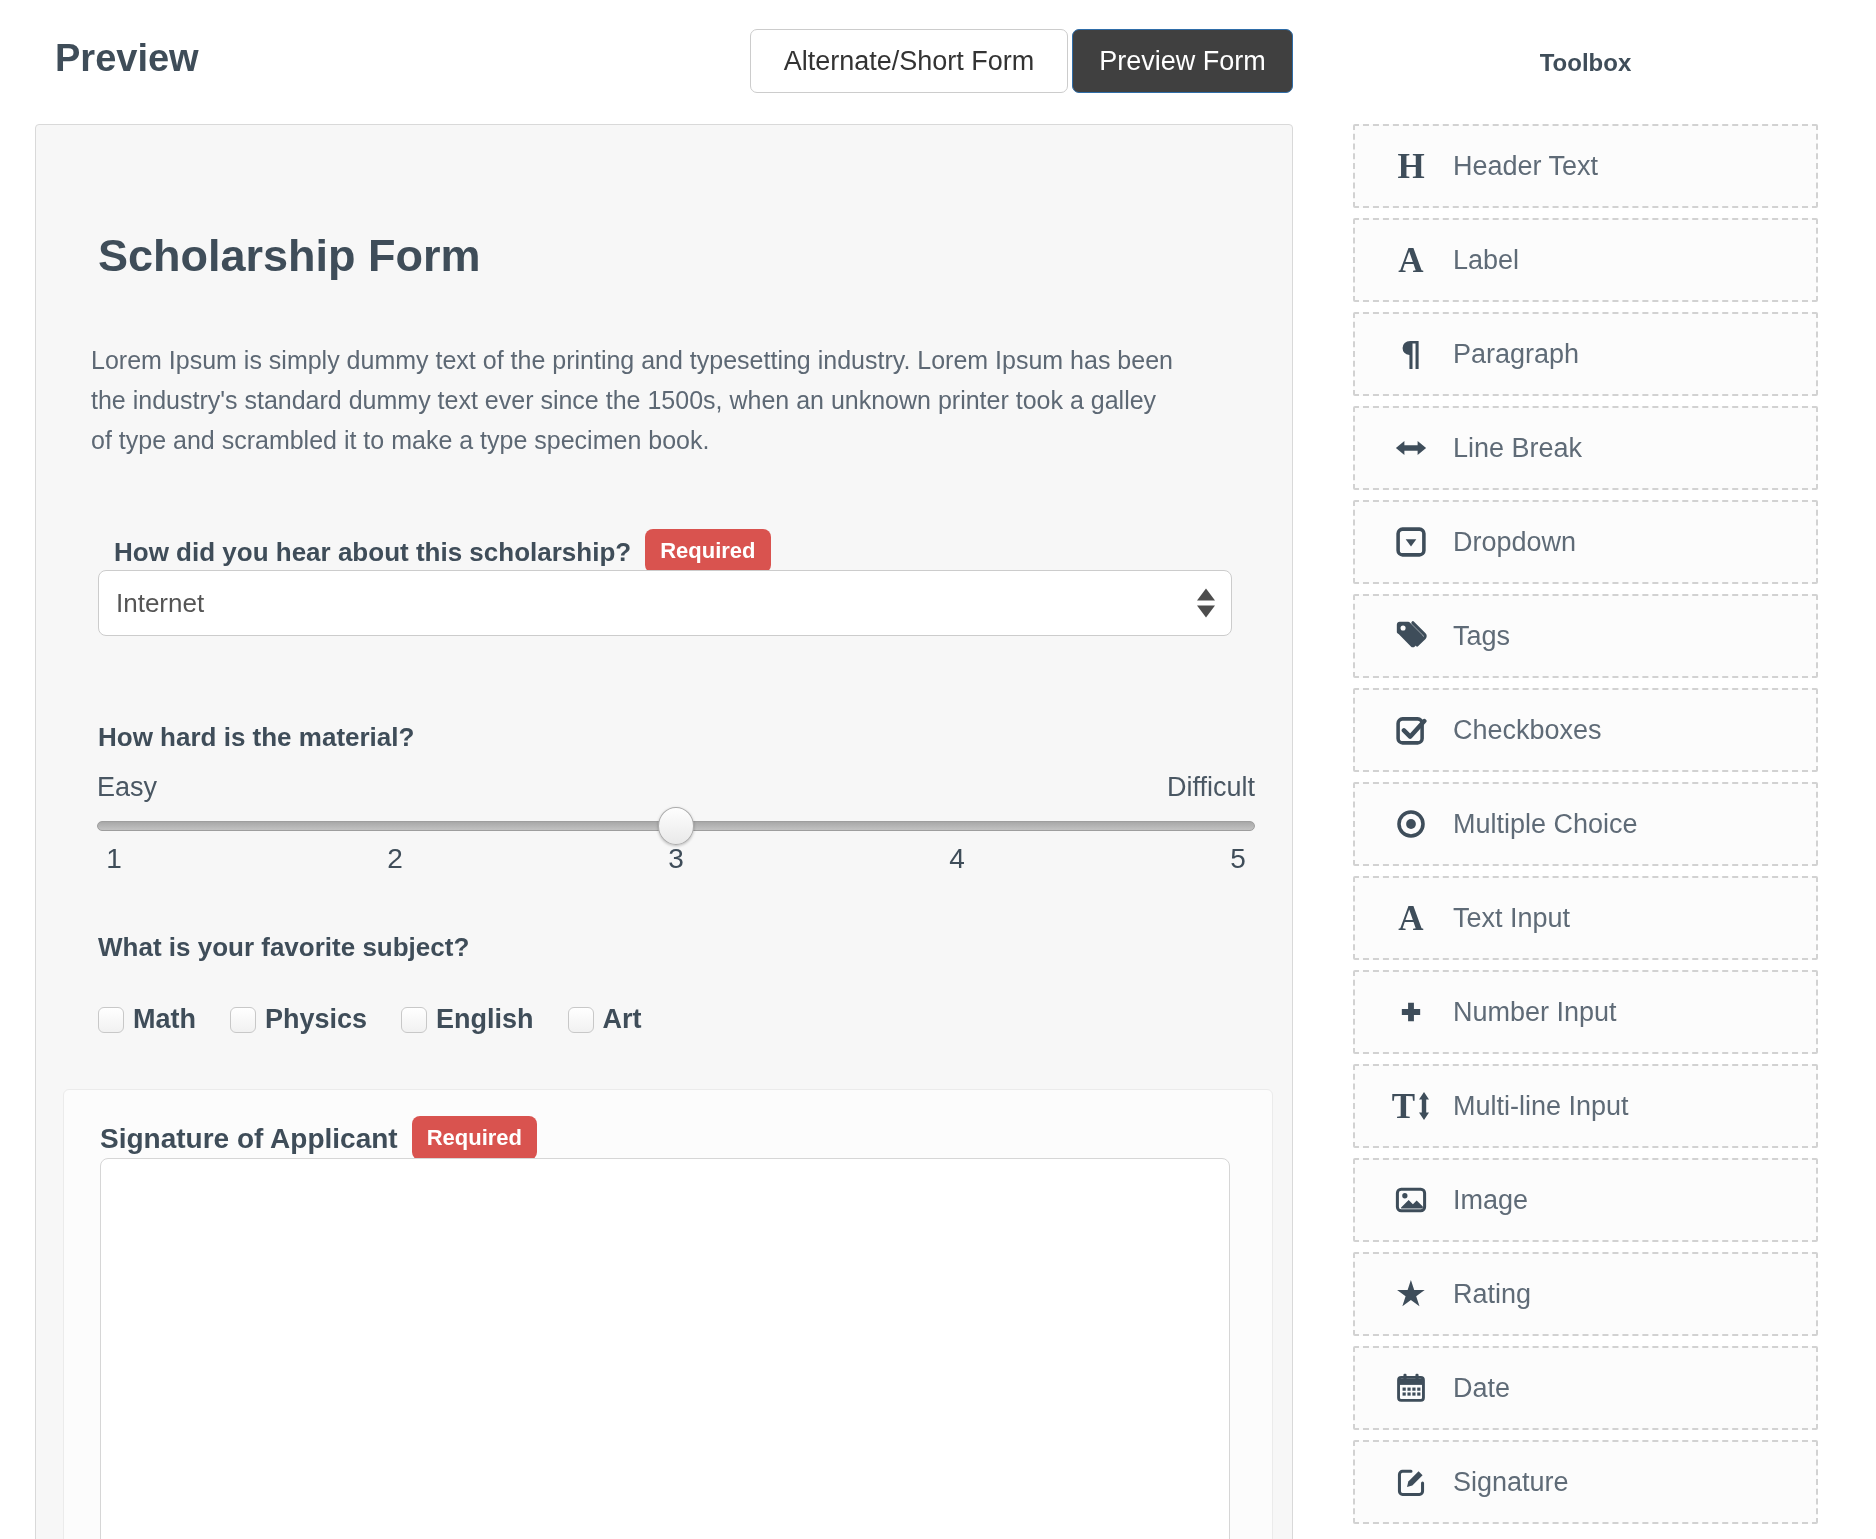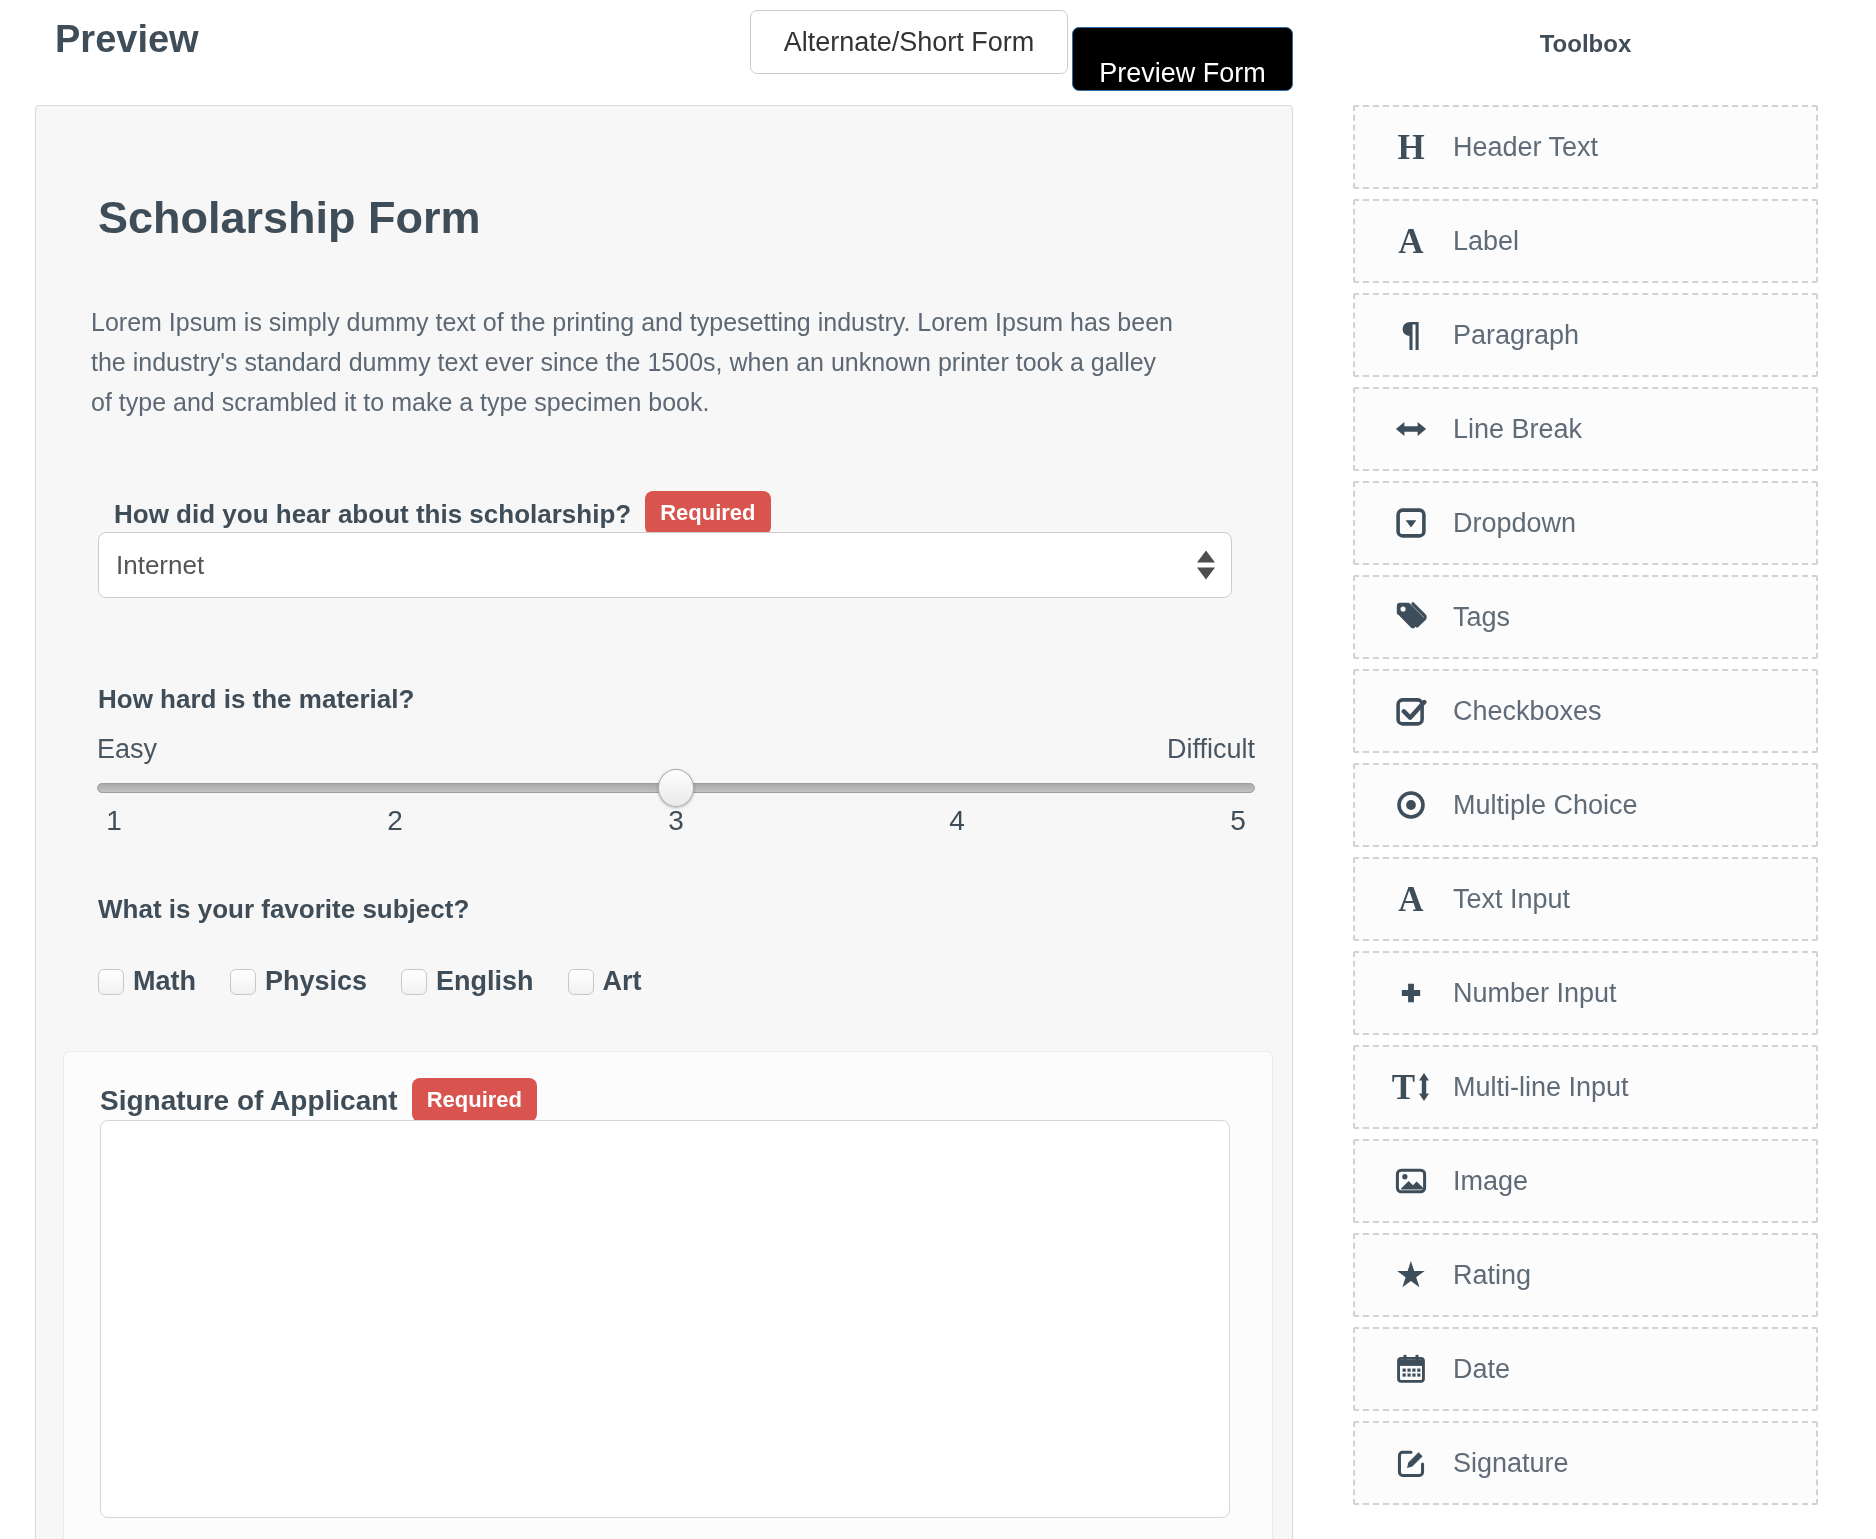--- a/index.html
+++ b/index.html
@@ -3,39 +3,39 @@
 <meta charset="utf-8">
 <style>
   html, body {
     margin: 0; padding: 0;
     width: 1876px; height: 1539px;
     overflow: hidden;
     background: #ffffff;
     font-family: "Liberation Sans", sans-serif;
     position: relative;
   }
-  .abs { position: absolute; }
+  .abs { position: absolute; margin-top: 19px; }
 
   
   .preview-heading {
     left: 55px; top: 18px;
     font-size: 38px; font-weight: bold; color: #3f4d59;
   }
   .btn {
     box-sizing: border-box;
     display: flex; align-items: center; justify-content: center;
     font-size: 27px; border-radius: 7px; cursor: pointer;
   }
   .btn-alt {
     left: 750px; top: 10px; width: 318px; height: 64px;
     background: #ffffff; border: 1px solid #cccccc; color: #333333;
   }
   .btn-primary {
-    left: 1072px; top: 27px; width: 221px; height: 64px;
-    background: #000000; border: 1px solid #2f6da8; color: #ffffff; align-items: flex-end;
+    left: 1072px; top: 10px; width: 221px; height: 64px;
+    background: #404040; border: 1px solid #2f6da8; color: #ffffff;
   }
 
   
   .panel {
     left: 35px; top: 105px; width: 1258px; height: 1500px;
     background: #f7f7f7; border: 1px solid #d9d9d9; border-radius: 4px;
     box-sizing: border-box;
   }
   .form-title {
     left: 62px; top: 86px;

